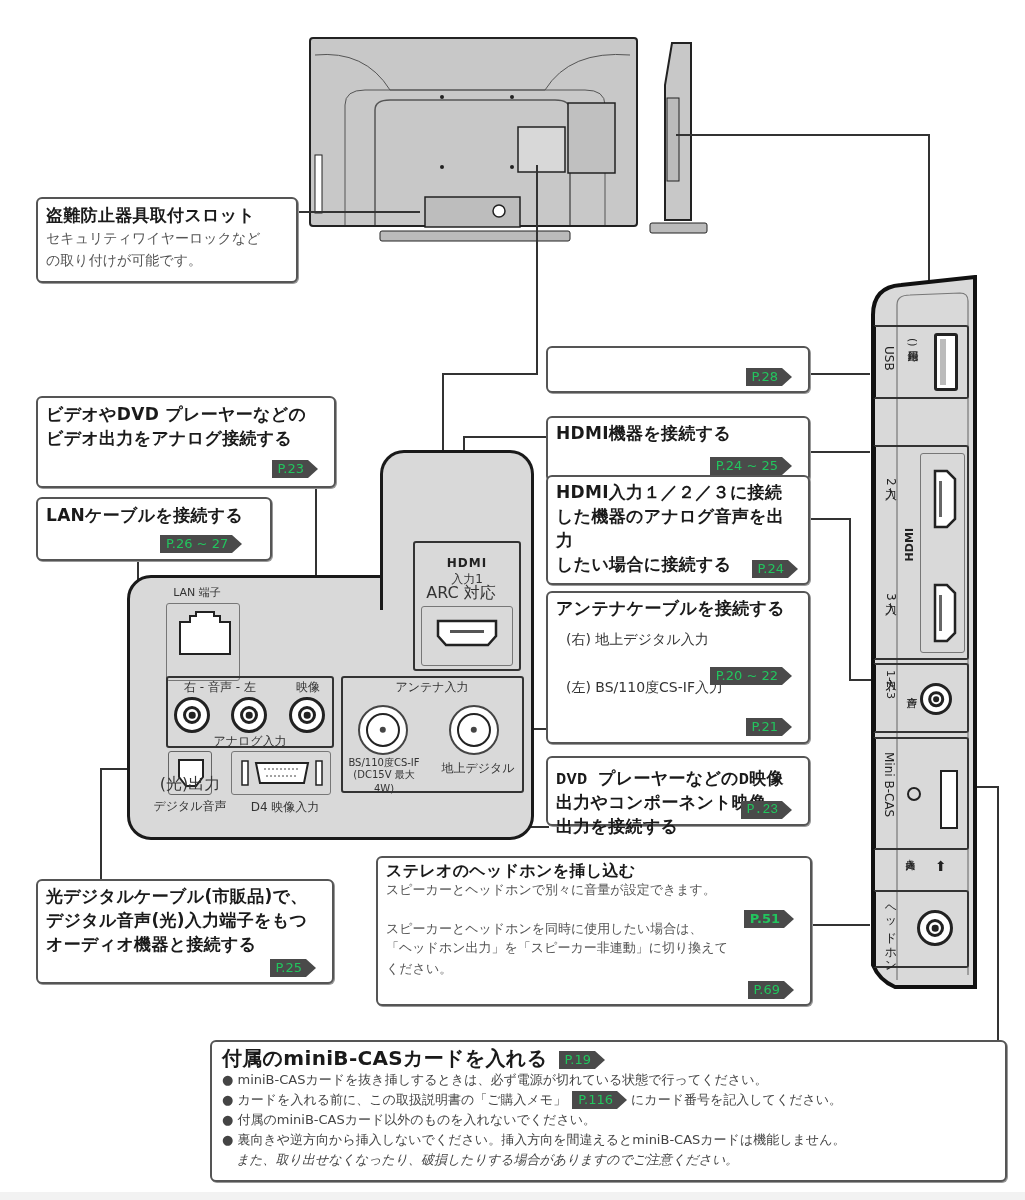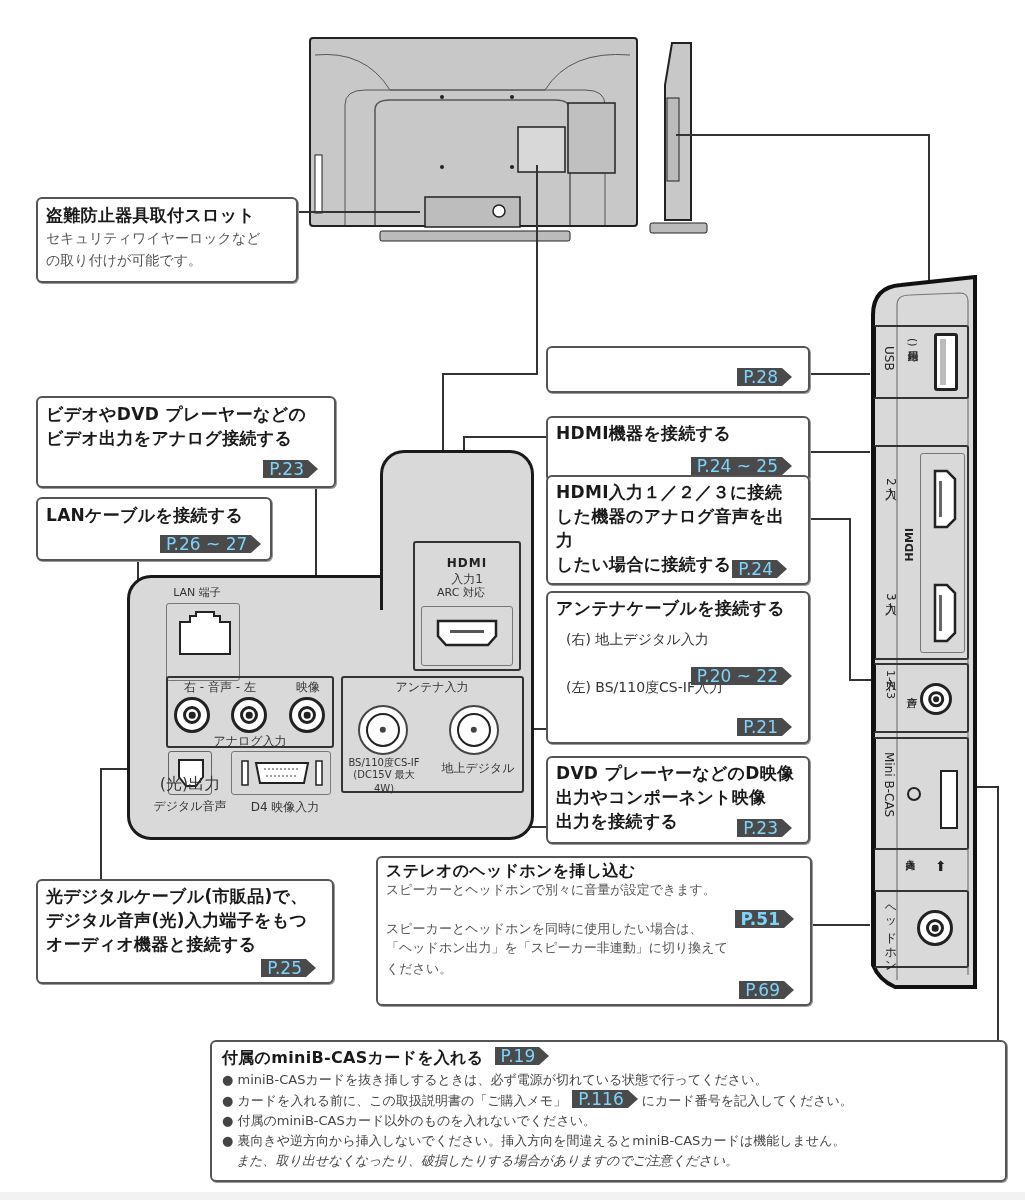--- a/index.html
+++ b/index.html
@@ -1,21 +1,21 @@
 <!DOCTYPE html>
 <html><head>
 <meta charset="utf-8">
 <style>
   html,body{margin:0;padding:0;background:#fff;}
   body{width:1025px;height:1200px;position:relative;overflow:hidden;font-family:"DejaVu Sans",sans-serif;color:#222;}
   .abs{position:absolute;}
   .box{position:absolute;background:#fff;border:2px solid #555;border-radius:6px;box-sizing:border-box;box-shadow:1px 1px 0 #999;}
   .ttl{font-weight:bold;font-size:17px;color:#1a1a1a;line-height:24px;letter-spacing:0.3px;}
   .sub{font-size:14px;color:#555;line-height:22px;}
-  .badge{position:absolute;height:18px;background:#4a4a4a;color:#7dd3fc;font-size:17px;line-height:18px;padding:0 4px 0 6px;box-sizing:border-box;}
+  .badge{position:absolute;height:18px;background:#4a4a4a;color:#22c55e;font-size:13px;line-height:18px;padding:0 4px 0 6px;box-sizing:border-box;}
   .badge::after{content:"";position:absolute;right:-10px;top:0;border-top:9px solid transparent;border-bottom:9px solid transparent;border-left:10px solid #4a4a4a;}
   .line{position:absolute;background:#333;}
   .panel{position:absolute;background:#d9d9d9;border:3px solid #1a1a1a;box-sizing:border-box;}
   .sm{font-size:11px;color:#333;text-align:center;line-height:14px;}
   .jack{position:absolute;border-radius:50%;border:3px solid #222;background:#fff;box-sizing:border-box;}
   .jack::before{content:"";position:absolute;left:50%;top:50%;width:60%;height:60%;transform:translate(-50%,-50%);border-radius:50%;border:3px solid #222;box-sizing:border-box;}
   .jack::after{content:"";position:absolute;left:50%;top:50%;width:22%;height:22%;transform:translate(-50%,-50%);border-radius:50%;background:#222;}
   .coax{position:absolute;border-radius:50%;border:2px solid #444;background:#fff;box-sizing:border-box;}
   .coax::before{content:"";position:absolute;left:50%;top:50%;width:74%;height:74%;transform:translate(-50%,-50%);border-radius:50%;border:2px solid #222;box-sizing:border-box;}
   .coax::after{content:"";position:absolute;left:50%;top:50%;width:14%;height:14%;transform:translate(-50%,-50%);border-radius:50%;background:#444;}
@@ -111,21 +111,21 @@
 <div class="abs sm" style="left:372px;top:680px;width:120px;font-size:12px;">アンテナ入力</div>
 <div class="coax" style="left:358px;top:705px;width:50px;height:50px;"></div>
 <div class="coax" style="left:449px;top:705px;width:50px;height:50px;"></div>
 <div class="abs sm" style="left:344px;top:756px;width:80px;font-size:10px;">BS/110度CS-IF</div>
 <div class="abs sm" style="left:344px;top:768px;width:80px;font-size:10px;">(DC15V 最大4W)</div>
 <div class="abs sm" style="left:438px;top:761px;width:80px;font-size:12px;">地上デジタル</div>
 
 <div class="sub-panel" style="left:413px;top:541px;width:108px;height:130px;"></div>
 <div class="abs" style="left:413px;top:556px;width:108px;text-align:center;font-weight:bold;font-size:12px;letter-spacing:1px;">HDMI</div>
 <div class="abs sm" style="left:413px;top:572px;width:108px;font-size:12px;">入力1</div>
-<div class="abs sm" style="left:413px;top:586px;width:96px;font-size:11px;">ARC 対応</div>
+<div class="abs sm" style="left:413px;top:586px;width:96px;font-size:16px;">ARC 対応</div>
 <div class="sub-panel" style="left:421px;top:606px;width:92px;height:60px;border:1px solid #777;"></div>
 <svg class="abs" style="left:436px;top:618px" width="62" height="30">
   <path d="M2 3 L60 3 L60 18 L52 27 L10 27 L2 18 Z" fill="#fff" stroke="#222" stroke-width="2.5"></path>
   <rect x="14" y="12" width="34" height="3" fill="#555"></rect>
 </svg>
 
 <svg class="abs" style="left:865px;top:275px" width="115" height="715">
   <path d="M110 2 L110 712 L30 712 Q14 705 8 690 L8 40 Q8 12 36 10 Z" fill="#d9d9d9" stroke="#111" stroke-width="4"></path>
   <path d="M32 705 L32 30 Q32 20 45 20 L95 18 Q103 18 103 26 L103 700" fill="none" stroke="#777" stroke-width="1.2"></path>
 </svg>
@@ -189,32 +189,32 @@
 
 <div class="box" style="left:546px;top:416px;width:264px;height:66px;padding:3px 8px;">
   <div class="ttl">HDMI機器を接続する</div>
   <div class="badge" style="right:26px;bottom:5px;">P.24 ~ 25</div>
 </div>
 
 <div class="box" style="left:546px;top:475px;width:264px;height:110px;padding:3px 8px;">
   <div class="ttl">HDMI入力１／２／３に接続</div>
   <div class="ttl">した機器のアナログ音声を出力</div>
   <div class="ttl">したい場合に接続する</div>
-  <div class="badge" style="right:31px;bottom:5px;">P.24</div>
+  <div class="badge" style="right:20px;bottom:5px;">P.24</div>
 </div>
 
 <div class="box" style="left:546px;top:591px;width:264px;height:153px;padding:3px 8px;">
   <div class="ttl">アンテナケーブルを接続する</div>
   <div class="sub" style="color:#333;font-size:14px;margin-top:8px;padding-left:10px;">(右) 地上デジタル入力</div>
   <div class="badge" style="right:26px;top:74px;">P.20 ~ 22</div>
   <div class="sub" style="color:#333;font-size:14px;margin-top:26px;padding-left:10px;">(左) BS/110度CS-IF入力</div>
   <div class="badge" style="right:26px;bottom:6px;">P.21</div>
 </div>
 
-<div class="box" style="left:546px;top:756px;width:264px;height:88px;padding:3px 8px;">
+<div class="box" style="left:546px;top:756px;width:264px;height:70px;padding:10px 8px;font-family:Liberation Mono, monospace;">
   <div class="ttl">DVD プレーヤーなどのD映像</div>
   <div class="ttl">出力やコンポーネント映像</div>
   <div class="ttl">出力を接続する</div>
   <div class="badge" style="right:26px;bottom:5px;">P.23</div>
 </div>
 
 <div class="box" style="left:36px;top:879px;width:298px;height:105px;padding:3px 8px;">
   <div class="ttl">光デジタルケーブル(市販品)で、</div>
   <div class="ttl">デジタル音声(光)入力端子をもつ</div>
   <div class="ttl">オーディオ機器と接続する</div>
@@ -226,21 +226,21 @@
   <div class="sub" style="font-size:13px;line-height:18px;">スピーカーとヘッドホンで別々に音量が設定できます。</div>
   <div class="badge" style="right:26px;top:52px;font-weight:bold;">P.51</div>
   <div class="sub" style="font-size:13px;line-height:20px;margin-top:20px;">スピーカーとヘッドホンを同時に使用したい場合は、</div>
   <div class="sub" style="font-size:13px;line-height:20px;font-family:Liberation Mono, monospace;">「ヘッドホン出力」を「スピーカー非連動」に切り換えて</div>
   <div class="sub" style="font-size:13px;line-height:20px;">ください。</div>
   <div class="badge" style="right:26px;bottom:5px;">P.69</div>
 </div>
 
 <div class="box" style="left:210px;top:1040px;width:797px;height:142px;padding:4px 10px;">
   <div style="position:relative;height:24px;">
-    <span class="ttl" style="font-size:16px;">付属のminiB-CASカードを入れる</span>
+    <span class="ttl" style="font-size:20px;">付属のminiB-CASカードを入れる</span>
     <span class="badge" style="position:relative;display:inline-block;margin-left:6px;top:-1px;">P.19</span>
   </div>
   <div class="bullet">● <span>miniB-CASカードを抜き挿しするときは、必ず電源が切れている状態で行ってください。</span></div>
   <div class="bullet">● <span>カードを入れる前に、この取扱説明書の「ご購入メモ」</span> <span class="badge" style="position:relative;display:inline-block;margin:0 14px 0 2px;">P.116</span><span>にカード番号を記入してください。</span></div>
   <div class="bullet">● <span>付属のminiB-CASカード以外のものを入れないでください。</span></div>
   <div class="bullet">● <span>裏向きや逆方向から挿入しないでください。挿入方向を間違えるとminiB-CASカードは機能しません。</span></div>
   <div class="bullet" style="padding-left:14px;font-style:italic;">また、取り出せなくなったり、破損したりする場合がありますのでご注意ください。</div>
 </div>
 
 <div class="abs" style="left:0;top:1192px;width:1025px;height:8px;background:#f2f2f2;"></div>

